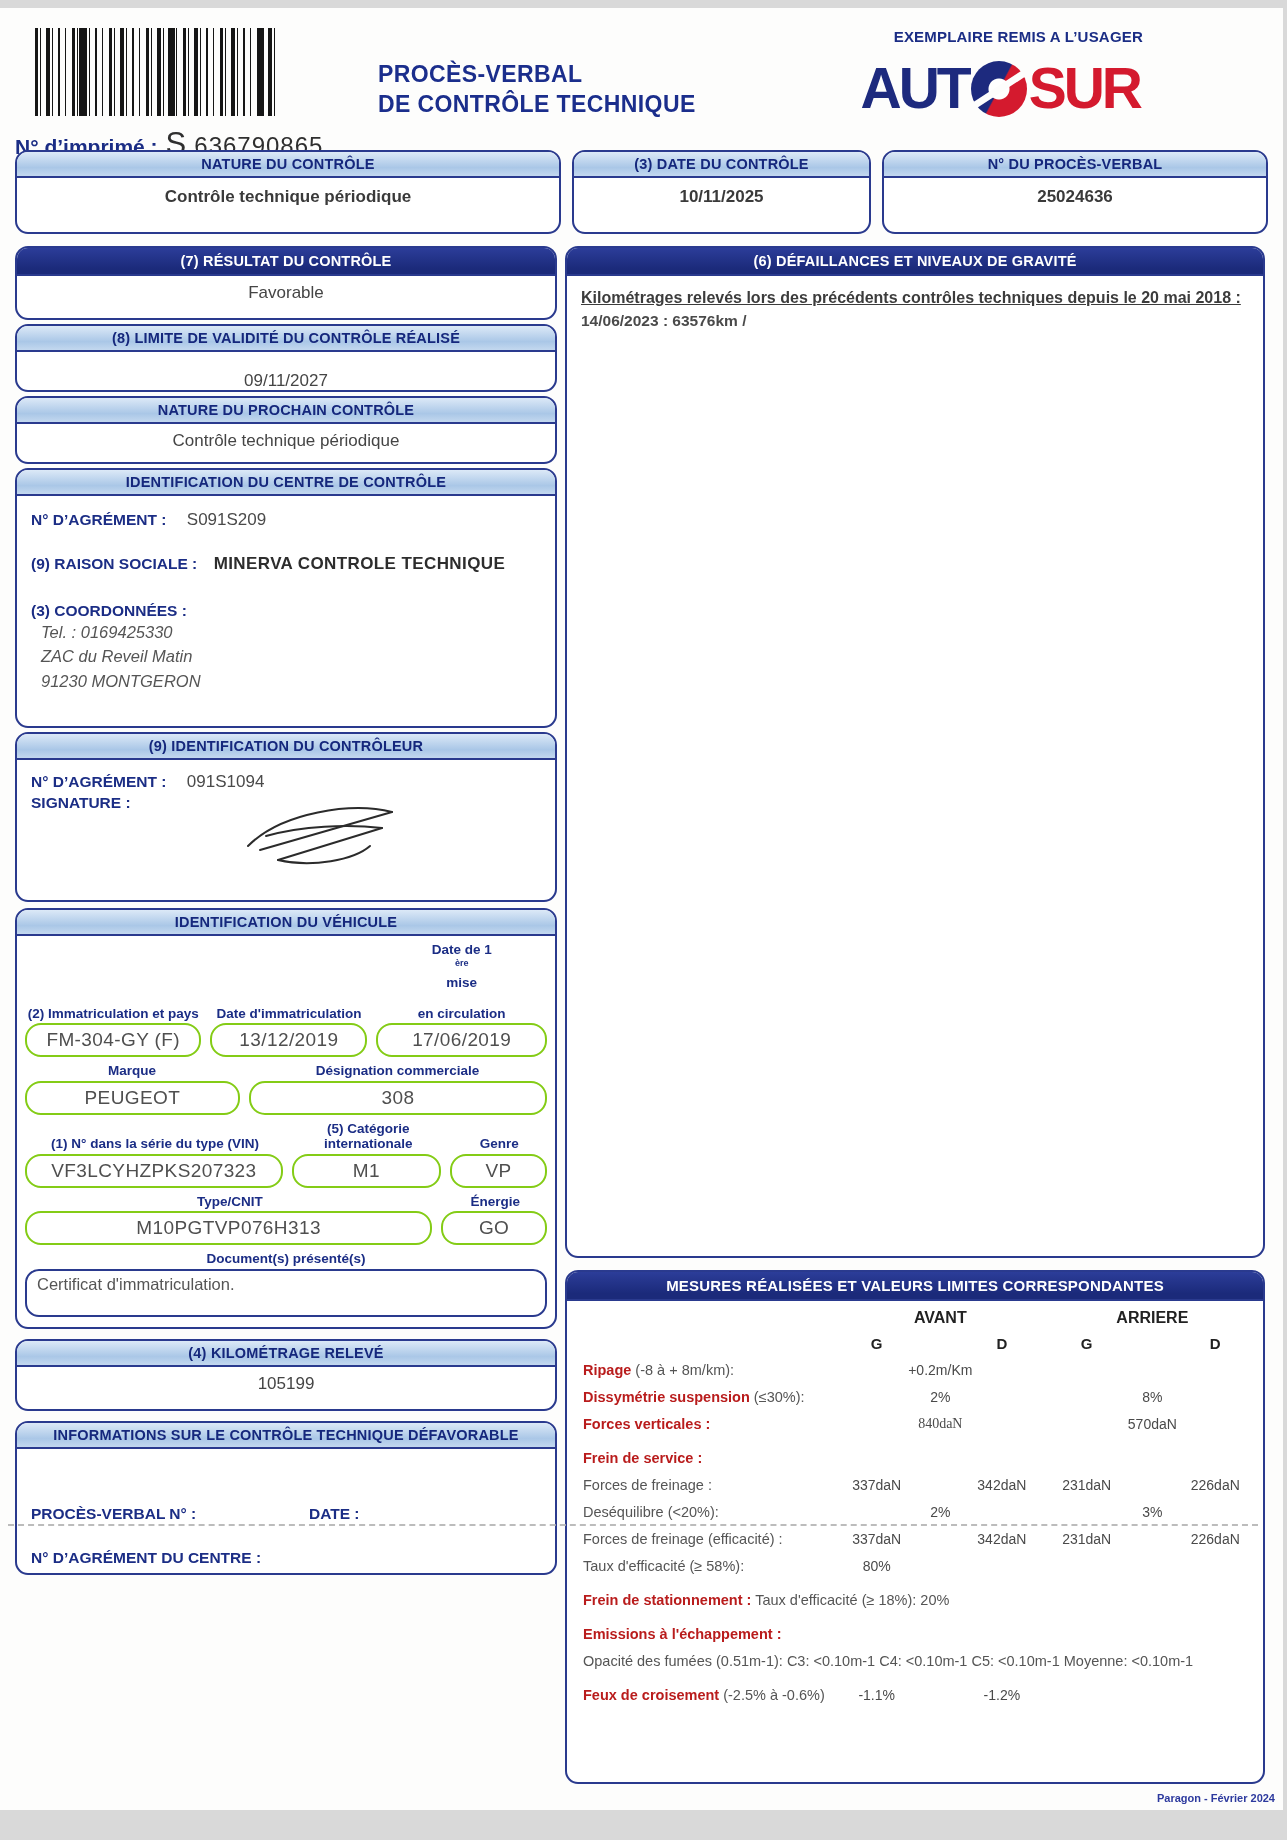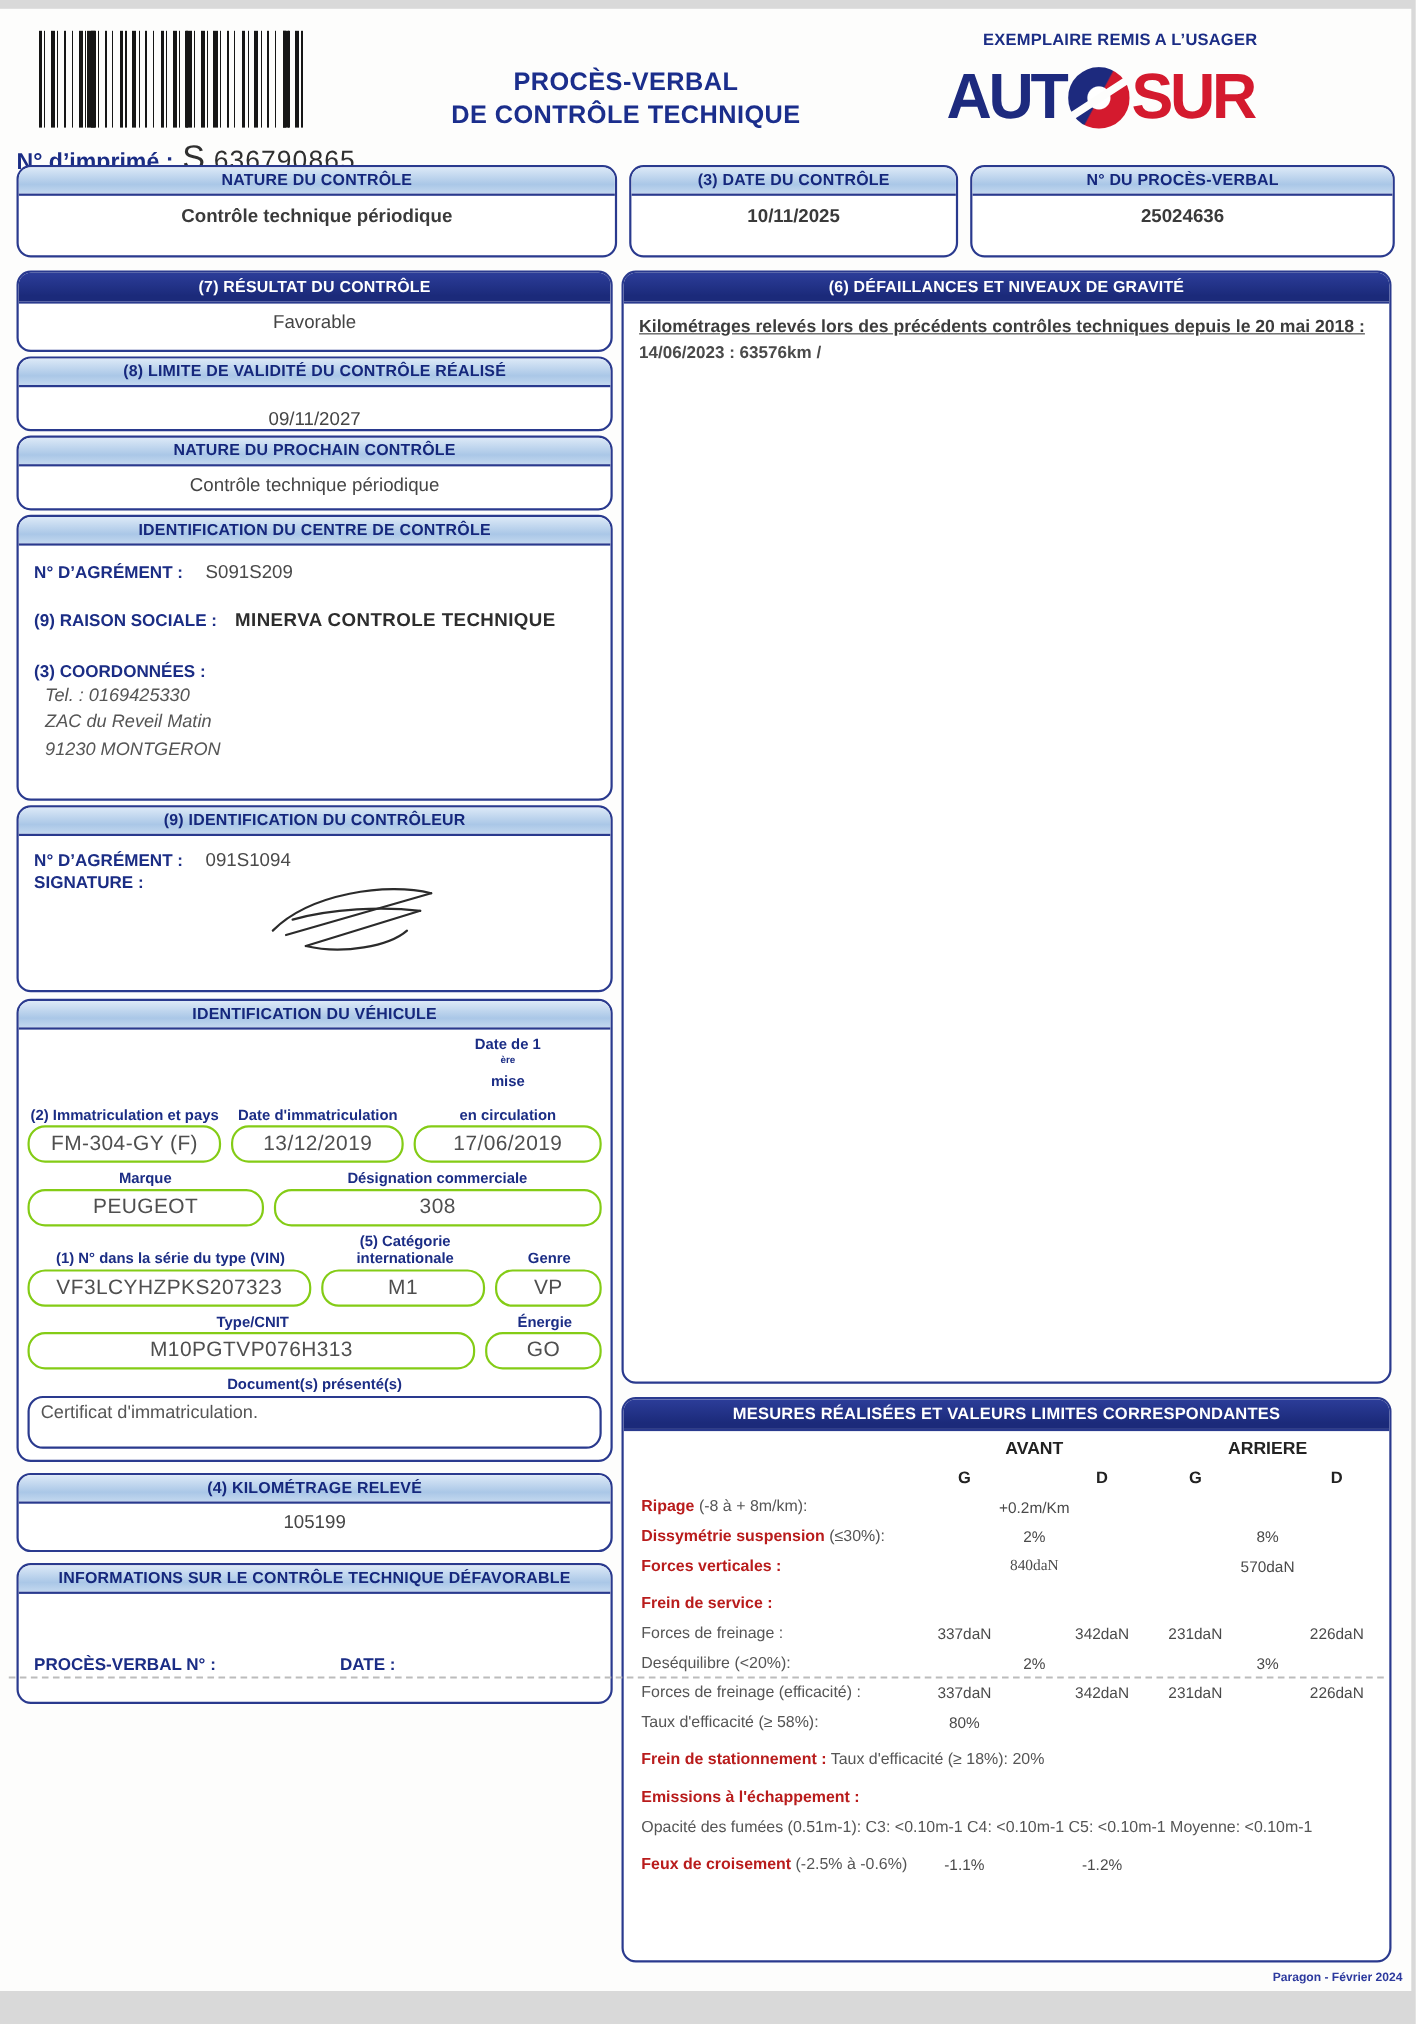--- a/index.html
+++ b/index.html
@@ -16,21 +16,21 @@
     position:absolute;left:35px;top:28px;width:243px;height:88px;
     background-image:
       repeating-linear-gradient(90deg,#161616 0 3px,transparent 3px 5px,#161616 5px 6px,transparent 6px 11px,#161616 11px 15px,transparent 15px 17px,#161616 17px 18px,transparent 18px 23px,#161616 23px 25px,transparent 25px 30px,#161616 30px 31px,transparent 31px 37px),
       repeating-linear-gradient(90deg,transparent 0 44px,#161616 44px 51px,transparent 51px 89px);
   }
   .imprint{position:absolute;left:15px;top:126px;display:flex;align-items:baseline;gap:8px;white-space:nowrap;}
   .imprint .lab{font-weight:bold;color:#1b2d85;font-size:21px;}
   .imprint .big-s{font-size:31px;color:#2f2f2f;}
   .imprint .num{font-size:24px;color:#2f2f2f;letter-spacing:1px;}
   .doc-title{
-    position:absolute;left:378px;top:60px;width:382px;text-align:center;
+    position:absolute;left:378px;top:60px;width:382px;
     color:#1b2e8c;font-weight:bold;font-size:23px;line-height:1.3;letter-spacing:.4px;
   }
   .exemplaire{position:absolute;right:144px;top:28px;font-weight:bold;color:#1b2d85;font-size:15px;letter-spacing:.2px;}
   .logo{position:absolute;right:147px;top:60px;display:flex;align-items:center;}
   .logo .txt{font-size:57px;font-weight:900;letter-spacing:-3px;line-height:1;transform:scaleY(1.02);}
   .logo .blue{color:#1d2a7e;}
   .logo .red{color:#d41a2e;}
   .logo-o{width:56px;height:56px;border-radius:50%;margin:0 2px;position:relative;
     background:
       radial-gradient(circle at 50% 50%, #fff 0 10px, rgba(0,0,0,0) 11px),
@@ -78,21 +78,21 @@
   .vlabels{display:flex;gap:9px;align-items:flex-end;margin-bottom:2px;}
   .vlabels span{display:block;text-align:center;font-weight:bold;color:#1b2d85;font-size:13.5px;line-height:1.15;}
   .vlabels sup{font-size:9px;}
   .vrow{display:flex;gap:9px;margin-bottom:6px;}
   .vbox{border:2px solid #84cc16;border-radius:16px;height:30px;display:flex;align-items:center;justify-content:center;
         font-size:19px;color:#4f4f4f;letter-spacing:.4px;}
   .docbox{border:2px solid #2a3a8e;border-radius:14px;height:40px;padding:4px 0 0 10px;font-size:16.5px;color:#555;}
 
   
   .km-body{height:42px;}
-  .def-body{height:98px;position:relative;}
+  .def-body{height:124px;position:relative;}
   .def-body .pvno{position:absolute;left:14px;top:56px;font-size:15.5px;}
   .def-body .date{position:absolute;left:292px;top:56px;font-size:15.5px;}
   .def-body .agr{position:absolute;left:14px;top:100px;font-size:15.5px;}
 
   .cutline{position:absolute;left:8px;top:1524px;width:1250px;border-top:2px dashed #bcbcbc;}
 
   
   .defail .body{height:976px;padding:10px 14px;}
   .defail h3{margin:0 0 3px;font-size:16px;color:#3c3c3c;text-decoration:underline;line-height:1.45;}
   .defail .entry{font-size:15.5px;color:#4a4a4a;font-weight:bold;}

